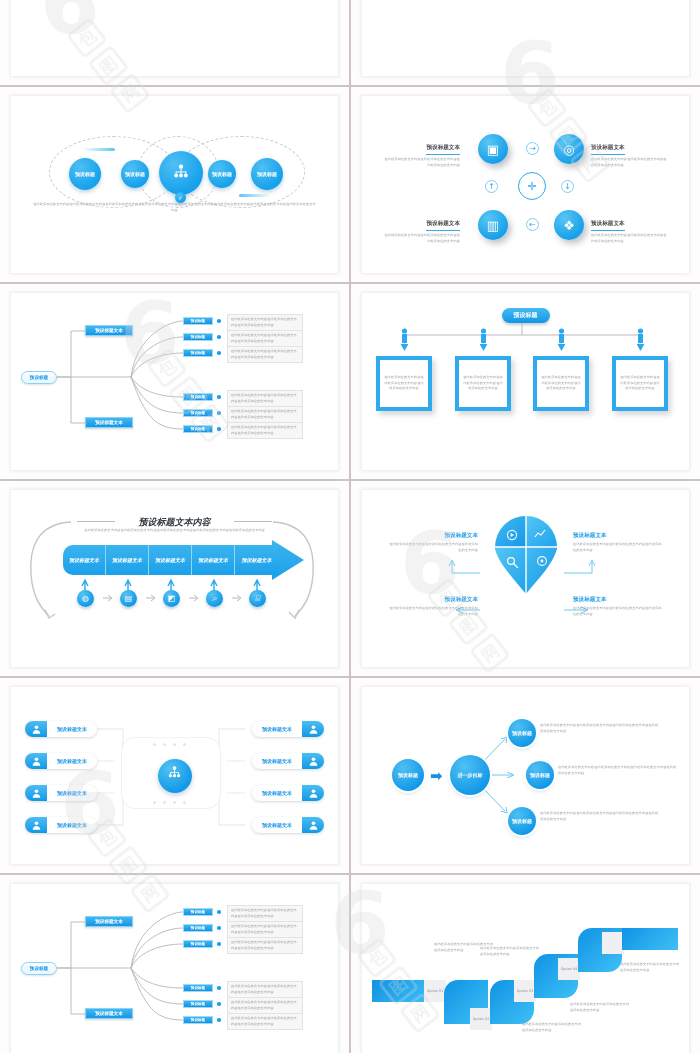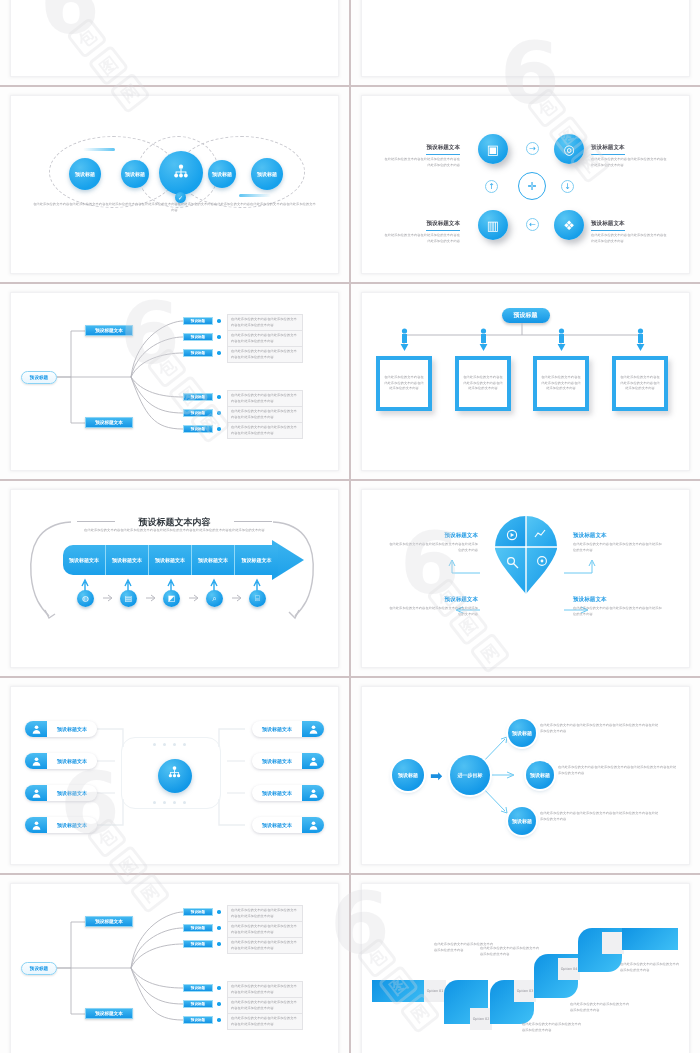--- a/index.html
+++ b/index.html
@@ -153,21 +153,21 @@
     background:#fff; border:4px solid #2eaaee;
     box-shadow:3px 4px 5px rgba(130,130,140,.3);
     padding:5px 4px;
     display:flex;align-items:center;justify-content:center;
   }
   .s6 .pers{
     position:absolute; top:35px; width:7px;height:22px;
   }
 
   
-  .s7{ position:relative; width:100%; height:100%; }
+  .s7{ position:relative; width:100%; height:100%;font-style:italic; }
   .s7 .htitle{
     position:absolute; left:0;right:0; top:26px; text-align:center;
     font-size:9px;font-weight:bold;color:#333a40;
   }
   .s7 .hline{ position:absolute; top:31px; height:1px; background:#bdbdc4; width:38px;}
   .s7 .sub{ position:absolute; left:60px; right:60px; top:38px; }
   .s7 .bar{
     position:absolute; left:52px; top:55px; height:30px; width:215px;
   }
   .s7 .seg{

